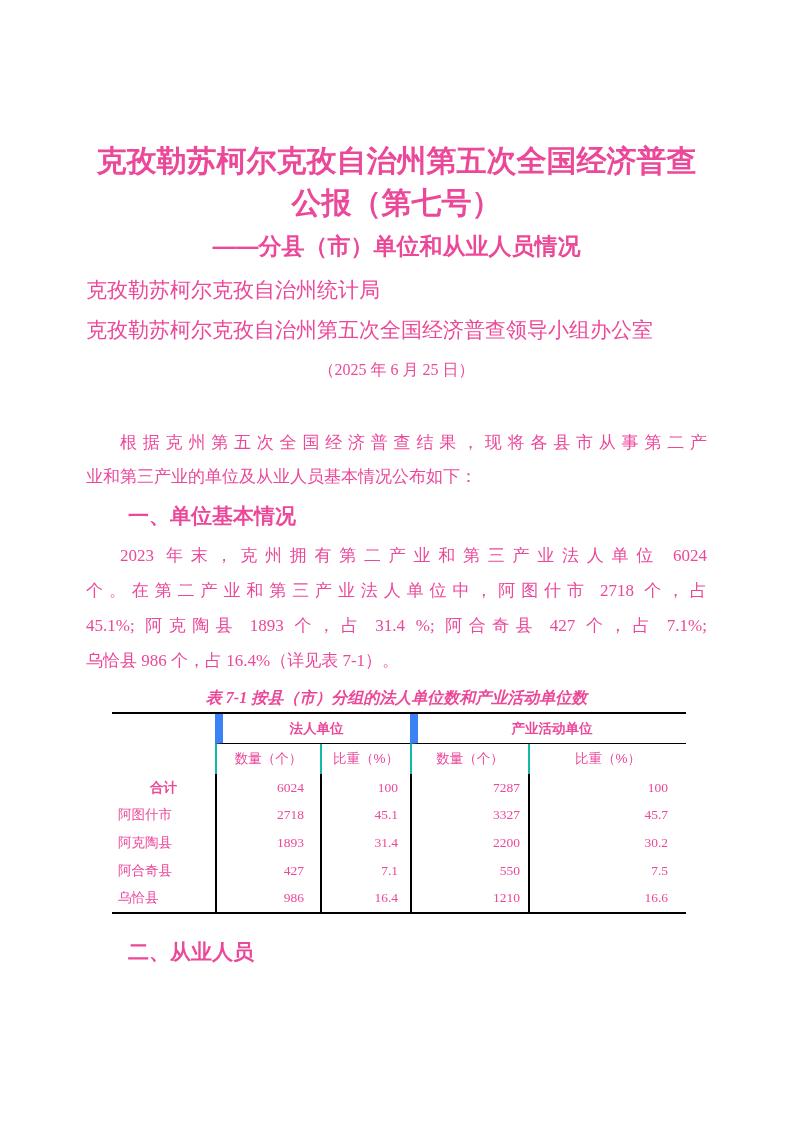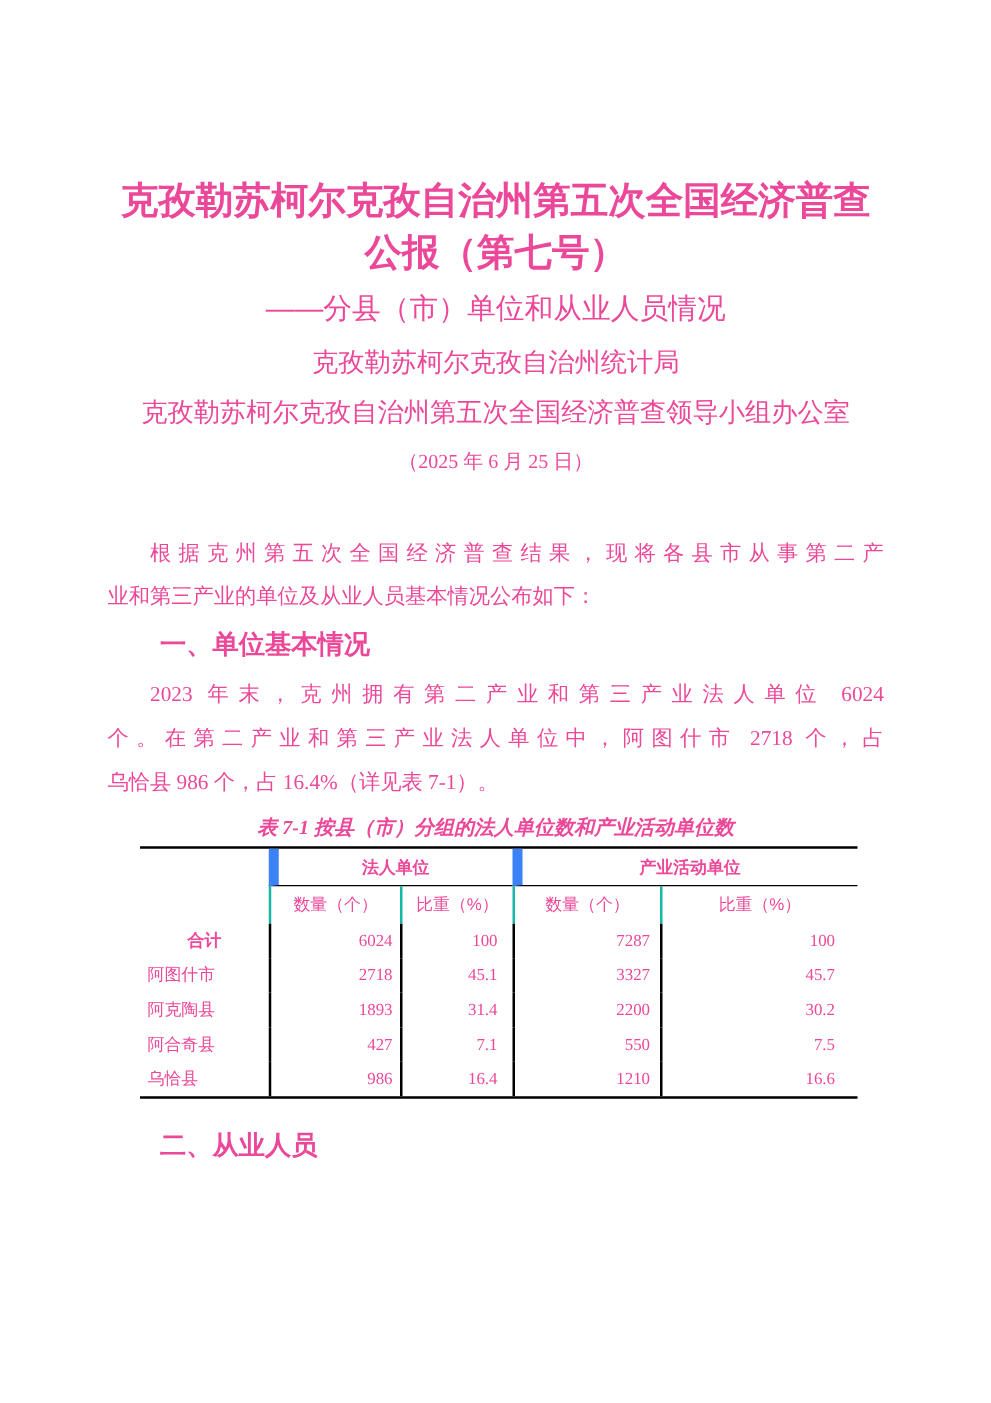--- a/index.html
+++ b/index.html
@@ -18,29 +18,28 @@
   .doc-title {
     font-size: 30px;
     font-weight: bold;
     line-height: 42px;
     text-align: center;
     font-family: "Liberation Serif", "DejaVu Serif", serif;
   }
   .doc-subtitle {
     margin-top: 8px;
     font-size: 23px;
-    font-weight: normal;
+    font-weight: bold;
     line-height: 29px;
     text-align: center;
     font-family: "Liberation Sans", "DejaVu Sans", sans-serif;
   }
   .org-line {
     font-size: 21px;
     line-height: 26px;
-    text-align: center;
     font-family: "Liberation Serif", "DejaVu Serif", serif;
   }
   .org-1 { margin-top: 16px; }
   .org-2 { margin-top: 14px; }
   .date-line {
     margin-top: 15px;
     font-size: 16px;
     line-height: 24px;
     text-align: center;
   }
@@ -106,21 +105,21 @@
   .t-label.total {
     justify-content: center;
     padding-left: 0;
     font-weight: bold;
     font-family: "Liberation Sans", "DejaVu Sans", sans-serif;
   }
   .t-val {
     justify-content: flex-end;
     border-left: 2px solid #000;
   }
-  .t-val.c2 { padding-right: 6px; }
+  .t-val.c2 { padding-right: 16px; }
   .t-val.c3 { padding-right: 12px; }
   .t-val.c4 { padding-right: 8px;  }
   .t-val.c5 { padding-right: 18px; }
 </style>
 </head>
 <body>
 
 <div class="page">
 
   <div class="doc-title">
@@ -138,20 +137,21 @@
   <div class="body-para para-1">
     <div class="body-line first">根据克州第五次全国经济普查结果，现将各县市从事第二产</div>
     <div class="body-line last">业和第三产业的单位及从业人员基本情况公布如下：</div>
   </div>
 
   <div class="section-heading heading-1">一、单位基本情况</div>
 
   <div class="body-para para-2">
     <div class="body-line first">2023 年末，克州拥有第二产业和第三产业法人单位 6024</div>
     <div class="body-line">个。在第二产业和第三产业法人单位中，阿图什市 2718 个，占</div>
+    <div class="body-line">45.1%; 阿克陶县 1893 个，占 31.4 %; 阿合奇县 427 个，占 7.1%;</div>
     <div class="body-line last">乌恰县 986 个，占 16.4%（详见表 7-1）。</div>
   </div>
 
   <div class="table-title">表 7-1 按县（市）分组的法人单位数和产业活动单位数</div>
 
   <div class="census-table">
     <div class="t-stub"></div>
     <div class="t-group t-group-1">法人单位</div>
     <div class="t-group t-group-2">产业活动单位</div>
 

